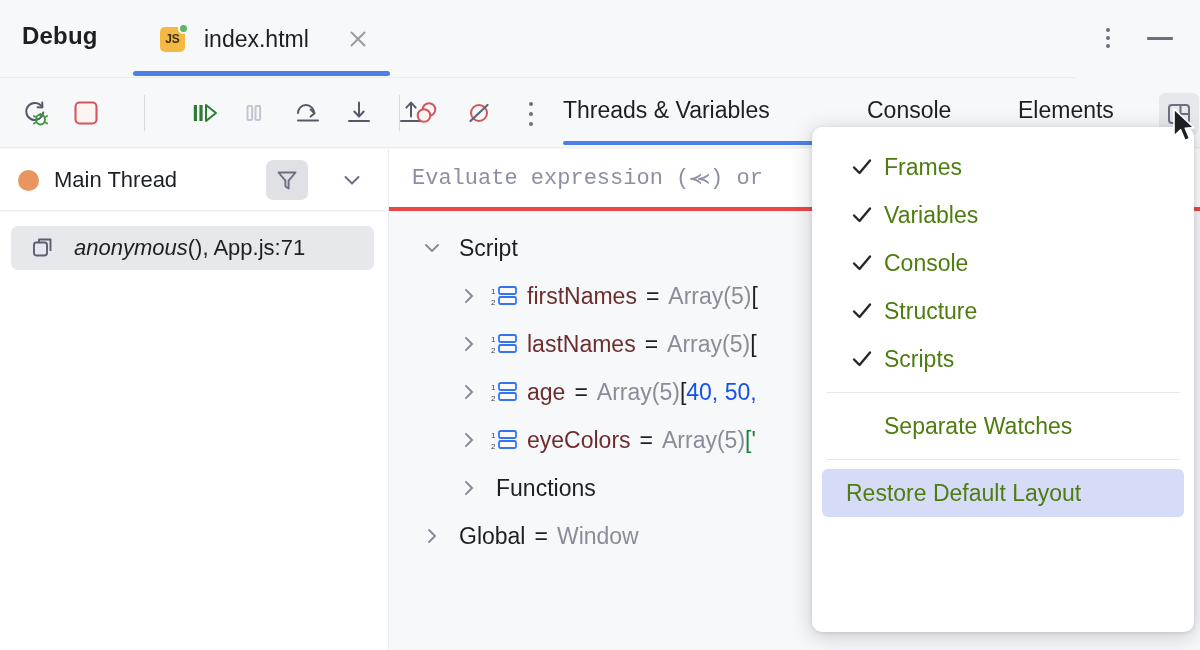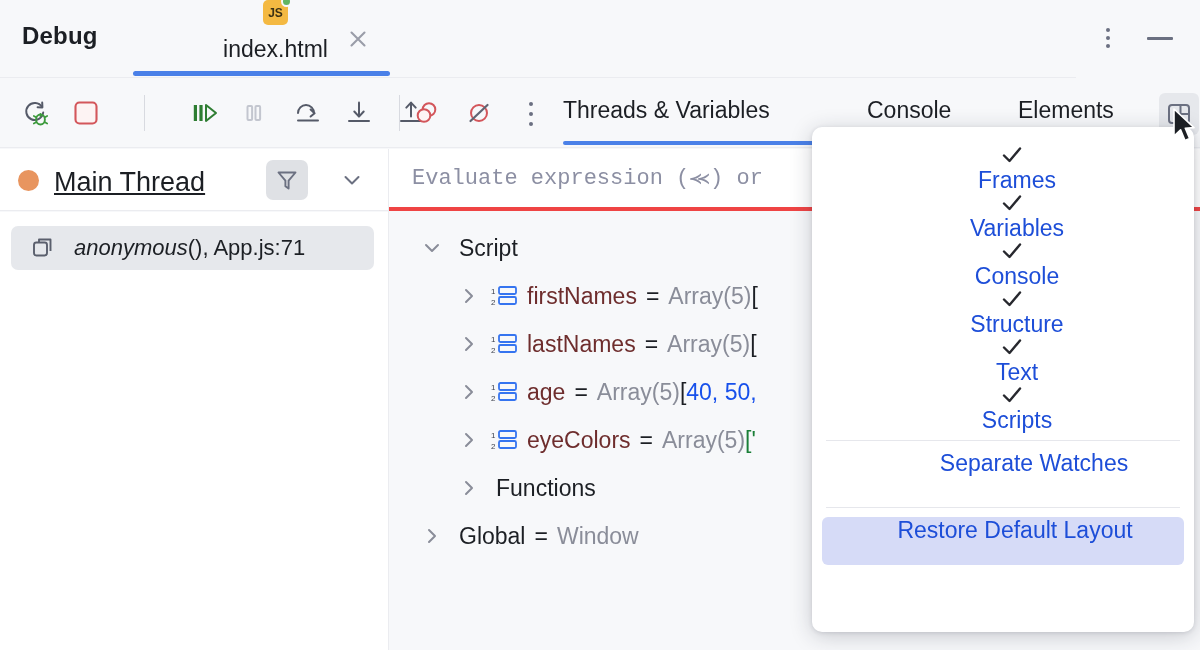--- a/index.html
+++ b/index.html
@@ -21,23 +21,22 @@
     background: #f7f8fa;
     border-bottom: 1px solid #ebecf0;
   }
   .window-title {
     position: absolute; left: 22px; top: 22px;
     font-size: 24px; font-weight: bold; color: #1c1f24;
     letter-spacing: 0.2px;
   }
   .file-tab {
     position: absolute; left: 133px; top: 0; width: 258px; height: 78px;
-    display: flex; align-items: center; gap: 11px;
+    display: flex; align-items: center; gap: 19px;
     padding-left: 27px;
-    flex-direction: column;
   }
   .js-icon {
     position: relative;
     width: 25px; height: 25px; border-radius: 5px;
     background: #f4b942;
     display: flex; align-items: center; justify-content: center;
     flex: 0 0 auto;
   }
   .js-icon .js-text {
     font-size: 12px; font-weight: bold; color: #3c3114;
@@ -131,21 +130,21 @@
     border-bottom: 1px solid #ebecf0;
     display: flex; align-items: center;
   }
   .thread-dot {
     position: absolute; left: 18px; top: 170px;
     width: 21px; height: 21px; border-radius: 50%;
     background: #e8955f;
   }
   .thread-name {
     position: absolute; left: 54px; top: 167px;
-    font-size: 27px; color: #1c1f24; text-decoration: underline;
+    font-size: 22px; color: #1c1f24;
   }
   .filter-btn {
     position: absolute; left: 266px; top: 160px;
     width: 42px; height: 40px; border-radius: 7px;
     background: #dfe1e5;
     display: flex; align-items: center; justify-content: center;
   }
   .thread-chevron {
     position: absolute; left: 334px; top: 165px;
     width: 36px; height: 30px;
@@ -214,21 +213,21 @@
     box-shadow: 0 4px 22px rgba(30,35,55,0.22), 0 1px 4px rgba(30,35,55,0.12);
     padding-top: 16px;
     overflow: hidden;
   }
   .menu-item {
     position: relative;
     height: 48px; margin: 0 10px;
     display: flex; align-items: center;
     border-radius: 6px;
     padding-left: 28px;
-    font-size: 23px; color: #1d4ed8; flex-direction: column;
+    font-size: 23px; color: #4d7c0f;
   }
   .menu-item.checkable { padding-left: 28px; }
   .menu-item .check {
     width: 34px; flex: 0 0 auto;
     display: flex; align-items: center;
   }
   .menu-item.plain { padding-left: 62px; }
   .menu-item.highlighted { background: #d6dbf7; padding-left: 24px; }
   .menu-sep {
     height: 1px; background: #e6e7ec; margin: 9px 14px;
@@ -537,35 +536,27 @@
 
     <div class="menu-item checkable">
       <span class="check">
         <svg width="24" height="24" viewBox="0 0 24 24" aria-hidden="true">
           <path d="M4 12.5 L9.5 18 L20 5.5" fill="none" stroke="#27282e" stroke-width="2.4" stroke-linecap="round" stroke-linejoin="round"></path>
         </svg>
       </span>
       <span>Structure</span>
     </div>
 
+
     <div class="menu-item checkable">
       <span class="check">
         <svg width="24" height="24" viewBox="0 0 24 24" aria-hidden="true">
           <path d="M4 12.5 L9.5 18 L20 5.5" fill="none" stroke="#27282e" stroke-width="2.4" stroke-linecap="round" stroke-linejoin="round"></path>
         </svg>
       </span>
-      <span>Text</span>
-    </div>
-
-    <div class="menu-item checkable">
-      <span class="check">
-        <svg width="24" height="24" viewBox="0 0 24 24" aria-hidden="true">
-          <path d="M4 12.5 L9.5 18 L20 5.5" fill="none" stroke="#27282e" stroke-width="2.4" stroke-linecap="round" stroke-linejoin="round"></path>
-        </svg>
-      </span>
       <span>Scripts</span>
     </div>
 
     <div class="menu-sep"></div>
 
     <div class="menu-item plain">
       <span>Separate Watches</span>
     </div>
 
     <div class="menu-sep"></div>

